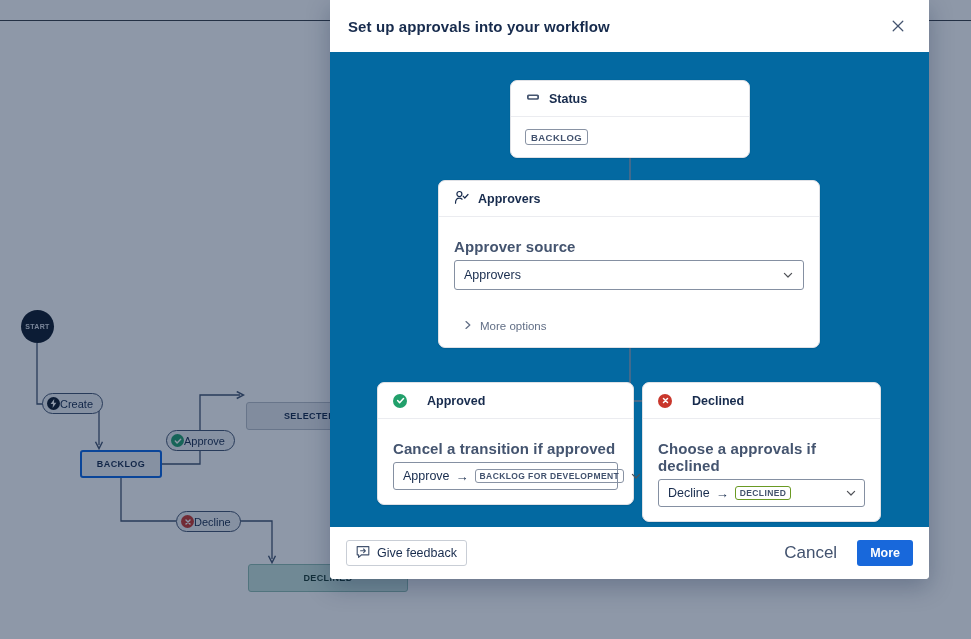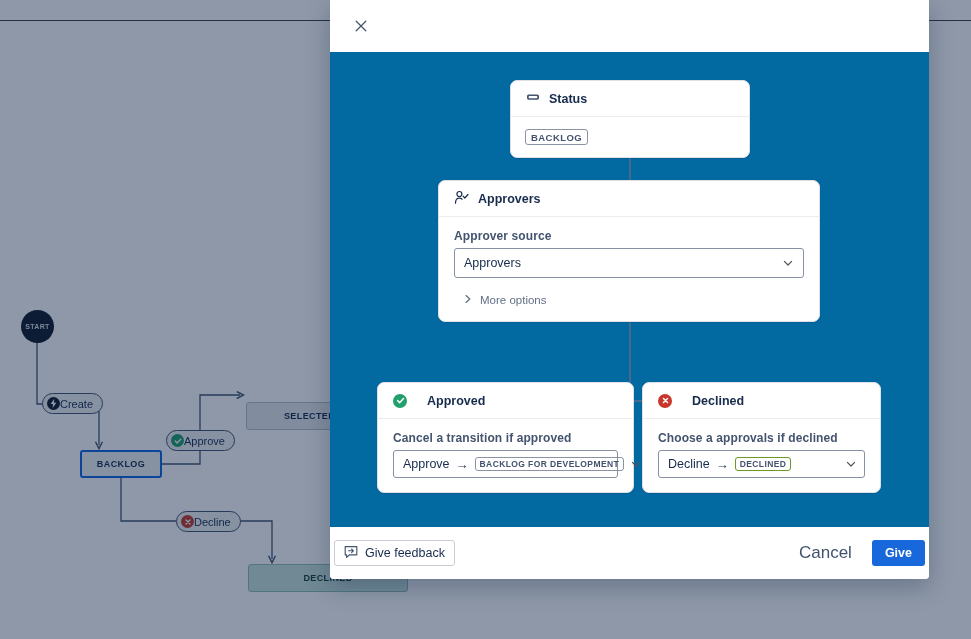--- a/index.html
+++ b/index.html
@@ -134,33 +134,33 @@
     border-radius: 3px;
     padding: 2px 5px 1px 5px;
     font-size: 9.5px; font-weight: bold; letter-spacing: .45px;
     color: #42526e; background: #fff;
     font-family: "Liberation Sans", sans-serif;
   }
 
   
   #card-approvers { left: 108px; top: 128px; width: 382px; }
   .field-label {
-    font-size: 12px; font-weight: bold; color: #44546f;
-    margin-bottom: 5px; letter-spacing: .1px;
+    font-size: 15px; font-weight: bold; color: #44546f;
+    margin-bottom: 5px; letter-spacing: .1px; margin-top: 9px;
   }
   .select {
     height: 30px; border: 1px solid #8590a2; border-radius: 3px;
     background: #fff;
     display: flex; align-items: center; padding: 0 9px;
     font-size: 12.5px; color: #172b4d;
   }
   .select .sel-val { flex: 1; display: flex; align-items: center; gap: 6px; }
   .chev { color: #505258; display: flex; align-items: center; }
   .more-options {
-    margin-top: 15px; display: flex; align-items: center; gap: 7px;
+    margin-top: 29px; display: flex; align-items: center; gap: 7px;
     font-size: 11.5px; color: #626f86; padding-left: 9px; cursor: pointer;
   }
 
   
   #connector { position: absolute; left: 0; top: 0; width: 599px; height: 497px; z-index: 1; pointer-events: none; }
 
   
   #card-approved { left: 47px; top: 330px; width: 257px; }
   #card-declined { left: 312px; top: 330px; width: 239px; }
   .card-approved-head, .card-declined-head { gap: 20px; }
@@ -181,21 +181,21 @@
   }
   .loz-green {
     border: 1px solid #6a9a23; border-radius: 3px;
     padding: 1px 4px; font-size: 8.5px; font-weight: bold; letter-spacing: .4px;
     color: #42526e; white-space: nowrap; background: #fff;
   }
 
   
   #modal-footer {
     height: 52px; background: #fff; flex: 0 0 auto;
-    display: flex; align-items: center; padding: 0 4px;
+    display: flex; align-items: center; padding: 0 16px;
     gap: 10px;
   }
   #feedback-btn {
     height: 26px; border: 1px solid #c9ced6; border-radius: 3px; background: #fff;
     display: flex; align-items: center; gap: 7px; padding: 0 9px;
     font-size: 12.5px; color: #172b4d; cursor: pointer;
   }
   #footer-spacer { flex: 1; }
   #cancel-btn {
     border: none; background: transparent; cursor: pointer;
@@ -277,20 +277,21 @@
       <span>Decline</span>
     </div>
   </div>
 
   <div id="bg-scrim"></div>
 </div>
 
 <div id="modal">
 
   <div id="modal-header">
+    <div id="modal-title">Set up approvals into your workflow</div>
     <button id="close-btn">
       <svg width="14" height="14" viewBox="0 0 14 14">
           <path d="M2.2 2.2 L11.8 11.8 M11.8 2.2 L2.2 11.8" fill="none" stroke="currentColor" stroke-width="1.25" stroke-linecap="round"></path>
         </svg>
     </button>
   </div>
 
   <div id="modal-body">
 
     <svg id="connector">
@@ -408,15 +409,15 @@
       <span>
         <svg width="14" height="14" viewBox="0 0 14 14">
           <path d="M1.2 1.6 h11.6 v8.2 h-7.2 L2.6 12.4 v-2.6 h-1.4 Z" fill="none" stroke="#44546f" stroke-width="1.15" stroke-linejoin="round"></path>
           <path d="M4.6 5.8 h4.6 M7.6 4 L9.4 5.8 L7.6 7.6" fill="none" stroke="#44546f" stroke-width="1.1" stroke-linecap="round" stroke-linejoin="round"></path>
         </svg>
       </span>
       <span>Give feedback</span>
     </button>
     <div id="footer-spacer"></div>
     <button id="cancel-btn">Cancel</button>
-    <button id="save-btn">Give</button>
+    <button id="save-btn">More</button>
   </div>
 </div>
 
 </body></html>

